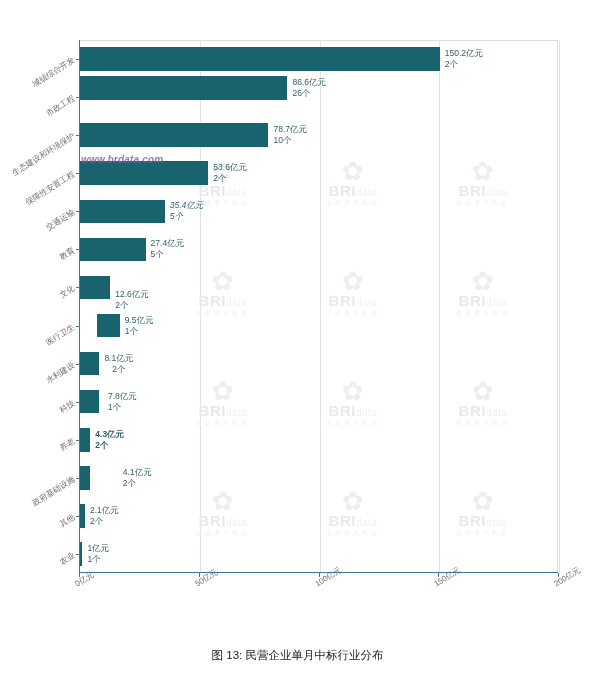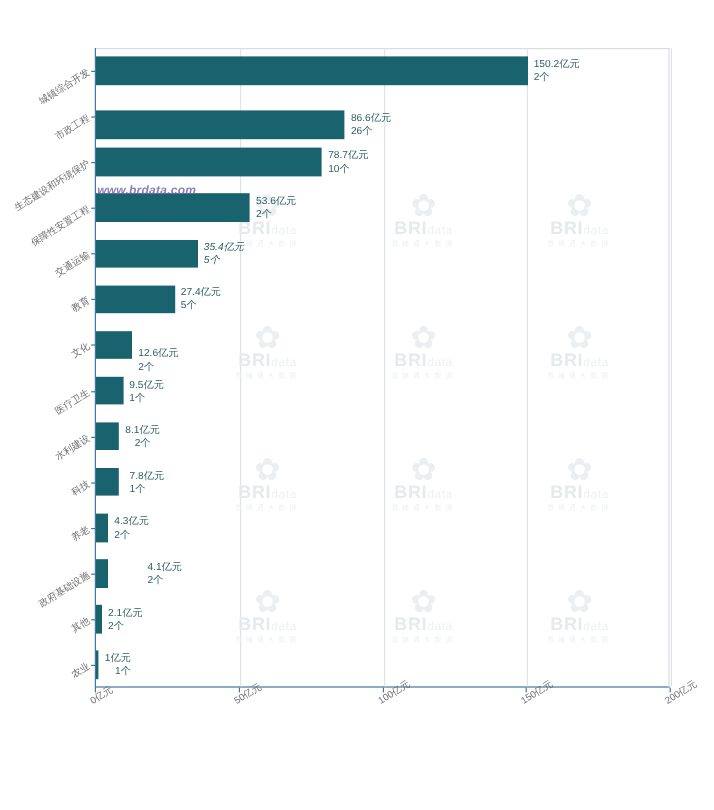--- a/index.html
+++ b/index.html
@@ -259,21 +259,21 @@
         </div>
       </div>
     <div id="bars">
         <div class="bar-row" style="top: 7.23357px; height: 23.6043px;">
           <div class="bar" style="width: 359.729px; background: rgb(25, 99, 111);"></div>
           <div class="bar-label" style="left: 364.729px;">
             <span class="amt">150.2亿元</span>
             <span class="cnt">2个</span>
           </div>
         </div>
-        <div class="bar-row" style="top: 52px; height: 23.6043px;">
+        <div class="bar-row" style="top: 36px; height: 23.6043px;">
           <div class="bar" style="width: 207.407px; background: rgb(25, 99, 111);"></div>
           <div class="bar-label" style="left: 212.407px;">
             <span class="amt">86.6亿元</span>
             <span class="cnt">26个</span>
           </div>
         </div>
         <div class="bar-row" style="top: 83.3764px; height: 23.6043px;">
           <div class="bar" style="width: 188.487px; background: rgb(25, 99, 111);"></div>
           <div class="bar-label" style="left: 193.487px;">
             <span class="amt">78.7亿元</span>
@@ -301,21 +301,21 @@
             <span class="cnt">5个</span>
           </div>
         </div>
         <div class="bar-row" style="top: 235.662px; height: 23.6043px;">
           <div class="bar" style="width: 30.177px; background: rgb(25, 99, 111);"></div>
           <div class="bar-label" style="left: 35.177px; margin-top: 13px;">
             <span class="amt">12.6亿元</span>
             <span class="cnt">2个</span>
           </div>
         </div>
-        <div class="bar-row" style="top: 273.734px; height: 23.6043px;">
+        <div class="bar-row" style="top: 273.734px; height: 23.6043px; margin-left: 17px;">
           <div class="bar" style="width: 22.7525px; background: rgb(25, 99, 111);"></div>
           <div class="bar-label" style="left: 27.7525px;">
             <span class="amt">9.5亿元</span>
             <span class="cnt">1个</span>
           </div>
         </div>
         <div class="bar-row" style="top: 311.805px; height: 23.6043px; text-align: center;">
           <div class="bar" style="width: 19.3995px; background: rgb(25, 99, 111);"></div>
           <div class="bar-label" style="left: 24.3995px;">
             <span class="amt">8.1亿元</span>
@@ -324,42 +324,42 @@
         </div>
         <div class="bar-row" style="top: 349.876px; height: 23.6043px;">
           <div class="bar" style="width: 18.681px; background: rgb(25, 99, 111);"></div>
           <div class="bar-label" style="left: 28px;">
             <span class="amt">7.8亿元</span>
             <span class="cnt">1个</span>
           </div>
         </div>
         <div class="bar-row" style="top: 387.948px; height: 23.6043px;">
           <div class="bar" style="width: 10.2985px; background: rgb(25, 99, 111);"></div>
-          <div class="bar-label" style="left: 15.2985px;">
+          <div class="bar-label" style="left: 15.2985px; font-weight: bold;">
             <span class="amt">4.3亿元</span>
             <span class="cnt">2个</span>
           </div>
         </div>
         <div class="bar-row" style="top: 426.019px; height: 23.6043px;">
           <div class="bar" style="width: 9.8195px; background: rgb(25, 99, 111);"></div>
           <div class="bar-label" style="left: 14.8195px; margin-left: 28px;">
             <span class="amt">4.1亿元</span>
             <span class="cnt">2个</span>
           </div>
         </div>
         <div class="bar-row" style="top: 464.091px; height: 23.6043px;">
           <div class="bar" style="width: 5.0295px; background: rgb(25, 99, 111);"></div>
           <div class="bar-label" style="left: 10.0295px;">
             <span class="amt">2.1亿元</span>
             <span class="cnt">2个</span>
           </div>
         </div>
         <div class="bar-row" style="top: 502.162px; height: 23.6043px;">
           <div class="bar" style="width: 2.395px; background: rgb(25, 99, 111);"></div>
-          <div class="bar-label" style="left: 7.395px; text-align: right;">
+          <div class="bar-label" style="left: 7.395px;">
             <span class="amt">1亿元</span>
             <span class="cnt">1个</span>
           </div>
         </div>
       </div>
     <div id="yticks">
         <div class="ytick" style="top: 19.0357px;"></div>
         <div class="ytick" style="top: 57.1071px;"></div>
         <div class="ytick" style="top: 95.1786px;"></div>
         <div class="ytick" style="top: 133.25px;"></div>
@@ -399,13 +399,14 @@
       <div class="xtick" style="left: 198.75px; top: 573px;"></div>
       <div class="xlab" style="left: 192.75px; top: 580px;">50亿元</div>
       <div class="xtick" style="left: 318.5px; top: 573px;"></div>
       <div class="xlab" style="left: 312.5px; top: 580px;">100亿元</div>
       <div class="xtick" style="left: 438.25px; top: 573px;"></div>
       <div class="xlab" style="left: 432.25px; top: 580px;">150亿元</div>
       <div class="xtick" style="left: 558px; top: 573px;"></div>
       <div class="xlab" style="left: 552px; top: 580px;">200亿元</div>
     </div>
 
+  <div id="figure-caption">图 13:  民营企业单月中标行业分布</div>
 </div>
 
 </body></html>

